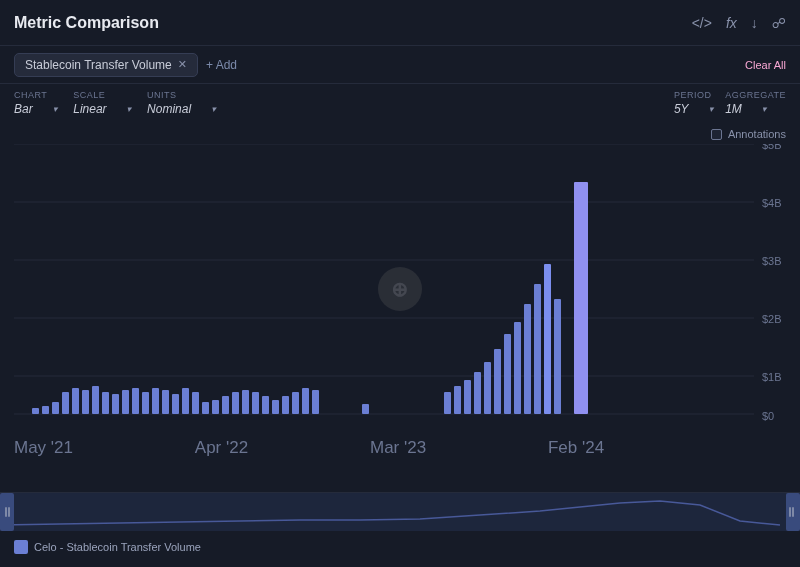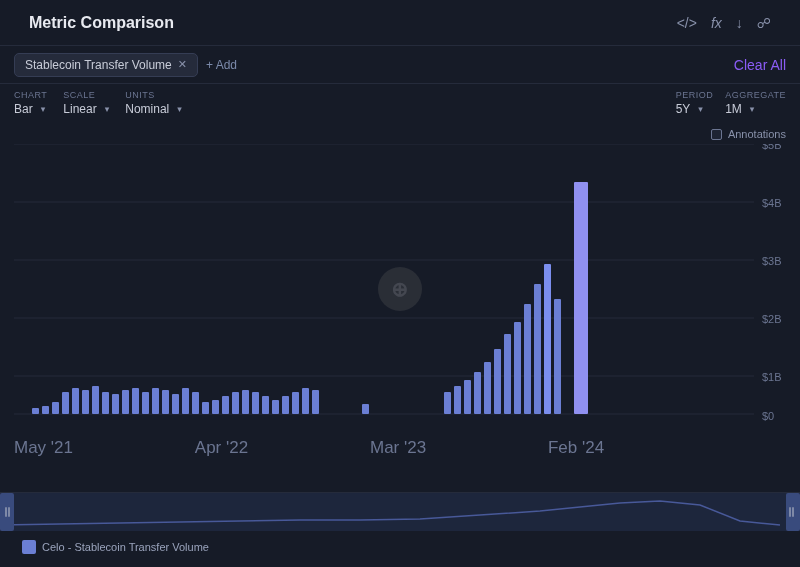--- a/index.html
+++ b/index.html
@@ -10,21 +10,21 @@
       font-size: 12px;
       width: 800px;
       height: 567px;
       overflow: hidden;
     }
 
     .header {
       display: flex;
       align-items: center;
       justify-content: space-between;
-      padding: 8px 29px;
+      padding: 8px 14px;
       border-bottom: 1px solid #252b3b;
       height: 46px;
     }
 
     .header-title {
       font-size: 16px;
       font-weight: 600;
       color: #e8eaf0;
     }
 
@@ -89,23 +89,23 @@
     .add-btn {
       color: #7b8aaa;
       cursor: pointer;
       font-size: 12px;
       display: flex;
       align-items: center;
       gap: 3px;
     }
 
     .clear-all {
-      color: #8b5cf6;
-      cursor: pointer;
-      font-size: 14px;
+      color: #f9a8d4;
+      cursor: pointer;
+      font-size: 11px;
     }
 
     .controls-bar {
       display: flex;
       align-items: center;
       justify-content: space-between;
       padding: 4px 14px;
       height: 38px;
     }
 
@@ -124,24 +124,25 @@
       font-size: 9px;
       color: #6b7591;
       text-transform: uppercase;
       letter-spacing: 0.5px;
       margin-bottom: 2px;
     }
 
     .control-select {
       display: flex;
       align-items: center;
-      gap: 8px;
+      gap: 20px;
       color: #c8ccd8;
       font-size: 12px;
       cursor: pointer;
+      font-style: italic;
     }
 
     .control-select .arrow {
       color: #8891aa;
       font-size: 9px;
     }
 
     .controls-right {
       display: flex;
       align-items: center;
@@ -230,21 +231,21 @@
       background: #1a2030;
       border-top: 1px solid #252b3b;
       position: relative;
       margin: 0;
     }
 
     .legend-bar {
       display: flex;
       align-items: center;
       gap: 6px;
-      padding: 6px 22px;
+      padding: 6px 14px;
       border-top: 1px solid #252b3b;
       height: 32px;
     }
 
     .legend-color {
       width: 14px;
       height: 14px;
       background: #6b7fd4;
       border-radius: 2px;
       flex-shrink: 0;

